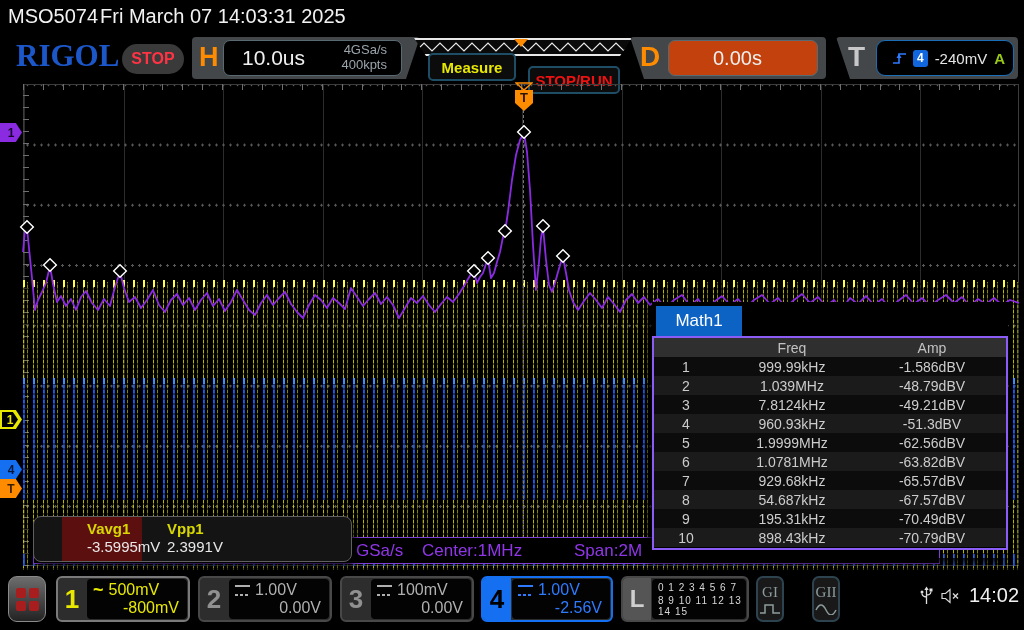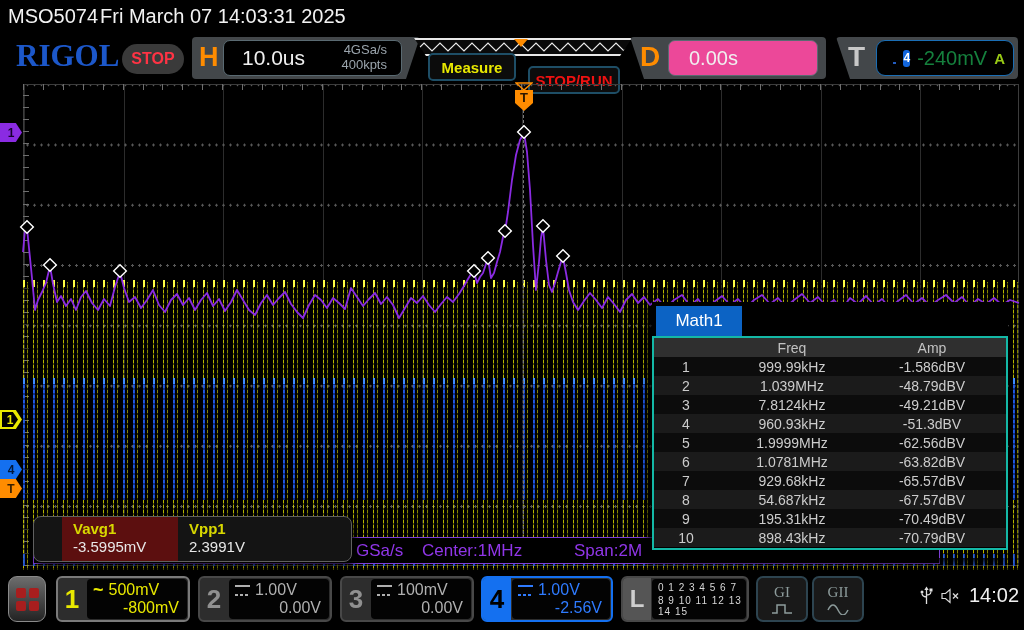--- a/index.html
+++ b/index.html
@@ -30,31 +30,31 @@
   .ptri{position:absolute;left:100px;top:-1px;width:0;height:0;border-left:7px solid transparent;
     border-right:7px solid transparent;border-top:8px solid #ff8c00;}
   .hdr-btn{position:absolute;top:23px;height:28px;background:#0c0c0c;border:2px solid #1e4e66;border-radius:5px;
     font-weight:700;font-size:15px;display:flex;align-items:center;justify-content:center;padding:0;
     font-family:inherit;}
   .measure{left:428px;width:88px;color:#e8e800;}
   .stoprun{left:528px;width:92px;color:#ee1111;margin-top:13px;}
   .dgroup{position:absolute;left:630px;top:7px;width:196px;height:42px;background:#43474a;border-radius:4px;
     clip-path:polygon(0 0,100% 0,100% 100%,14px 100%);}
   .dletter{position:absolute;left:10px;top:4px;font-size:28px;font-weight:700;color:#ff8c00;}
-  .dbox{position:absolute;left:38px;top:3px;right:8px;bottom:3px;background:#ec4899;border:1px solid #5a6a72;
-    border-radius:7px;display:flex;align-items:center;}
+  .dbox{position:absolute;left:38px;top:3px;right:8px;bottom:3px;background:#c2410c;border:1px solid #5a6a72;
+    border-radius:7px;display:flex;align-items:center;padding-left:24px;}
   .dvalue{font-size:20px;color:#f0f0f0;margin-left:20px;}
   .tgroup{position:absolute;left:836px;top:7px;width:182px;height:42px;background:#43474a;border-radius:4px;
     clip-path:polygon(0 0,100% 0,100% 100%,14px 100%);}
   .tletter{position:absolute;left:12px;top:4px;font-size:28px;font-weight:700;color:#c8c8c8;}
   .tbox{position:absolute;left:40px;top:3px;right:4px;bottom:3px;background:#000;border:1.5px solid #1a6eb5;
     border-radius:9px;display:flex;align-items:center;gap:7px;padding:0 8px 0 14px;}
   .t-badge{width:17px;height:17px;background:#1266dd;border-radius:3px;color:#fff;font-size:12px;font-weight:700;
     display:flex;align-items:center;justify-content:center;}
-  .t-level{color:#15803d;font-size:20px;text-align:center;}
+  .t-level{color:#e5e5e5;font-size:15px;text-align:center;}
   .t-mode{color:#98c915;font-size:15px;font-weight:700;margin-left:auto;}
   
   .plot{position:absolute;left:0;top:0;width:1024px;height:630px;}
   .grid{position:absolute;left:23px;top:84px;width:996px;height:482px;border:1px solid #3c3c3c;box-sizing:border-box;
     background-image:
       radial-gradient(circle at 1.5px 1.5px,#585858 1px,transparent 1.3px),
       repeating-linear-gradient(90deg,#2c2c2c 0 1px,transparent 1px 99.6px);
     background-size:7px 60.25px,auto;background-position:2px 58.5px,0 0;}
   .ticks-top{position:absolute;left:23px;top:84px;width:996px;height:6px;
     background:repeating-linear-gradient(90deg,#6f6f6f 0 1px,transparent 1px 19.92px);}
@@ -95,32 +95,32 @@
   .fft-bar{position:absolute;left:33px;top:537px;width:907px;height:27px;background:#000;
     border:1px solid #7d3fd4;box-sizing:border-box;font-size:17px;color:#9036e8;z-index:6;}
   .fft-bar span{position:absolute;top:3px;}
   .fb-rate{left:322px;}
   .fb-center{left:388px;}
   .fb-span{left:540px;}
   
   .meas-panel{position:absolute;left:33px;top:516px;width:319px;height:46px;background:#141414;
     border:1px solid #606060;border-radius:8px;z-index:7;display:flex;padding-left:28px;box-sizing:border-box;
     box-shadow:3px 4px 6px rgba(0,0,0,.8);}
-  .meas-item{width:116px;padding:3px 0 0 11px;box-sizing:border-box;}
+  .meas-item{width:80px;padding:3px 0 0 25px;box-sizing:border-box;}
   .meas-item.hl{background:#5c0f0f;}
   .meas-label{font-size:15px;font-weight:700;color:#d8d800;display:block;}
   .meas-value{font-size:15px;color:#e8e8e8;display:block;margin-top:1px;}
   
   .math-panel{position:absolute;left:652px;top:302px;width:356px;height:256px;z-index:8;
     box-shadow:-4px 5px 7px rgba(0,0,0,.85);}
   .math-titlebar{position:absolute;left:0;top:0;width:100%;height:34px;background:#000;}
   .math-tab{position:absolute;left:4px;top:4px;width:86px;height:30px;background:#0c63c4;color:#fff;
     font-size:17px;display:flex;align-items:center;justify-content:center;}
   .math-table{position:absolute;left:0;top:34px;width:100%;bottom:8px;background:#000;
-    border:2px solid #14b8a6;box-sizing:border-box;}
+    border:2px solid #8b5cf6;box-sizing:border-box;}
   .thead{display:flex;height:19px;background:#2f2f2f;color:#c2c2c2;font-size:14px;align-items:center;}
   .trow{display:flex;height:19px;align-items:center;font-size:14px;color:#cccccc;}
   .trow:nth-child(odd){background:#0c0c0c;}
   .trow:nth-child(even){background:#1b1b1b;}
   .tc{display:block;}
   .c0{width:64px;text-align:center;}
   .c1{width:148px;text-align:center;}
   .c2{width:132px;text-align:center;}
   
   .bottombar{position:absolute;left:0;top:570px;width:1024px;height:60px;background:#000;}
@@ -141,21 +141,21 @@
   .ch-row2{text-align:right;}
   .ac-icon{font-size:18px;font-weight:700;line-height:10px;}
   .dc-icon{width:15px;height:9px;border-top:2px solid currentColor;
     background:repeating-linear-gradient(90deg,currentColor 0 3px,transparent 3px 5px) bottom/100% 2px no-repeat;}
   .lbox{position:absolute;left:621px;top:6px;width:128px;height:46px;border-radius:6px;background:#2d2d2d;
     border:2px solid #484848;box-sizing:border-box;display:flex;}
   .l-tab{width:28px;display:flex;align-items:center;justify-content:center;font-size:24px;font-weight:700;
     color:#cfcfcf;background:#555;border-radius:4px 0 0 4px;}
   .l-content{flex:1;background:#030303;border-radius:4px;margin:1px;color:#d8d8d8;font-size:10px;
     display:flex;flex-direction:column;justify-content:center;gap:2px;padding-left:6px;letter-spacing:1px;}
-  .gen-btn{position:absolute;top:6px;width:52px;height:46px;background:#191919;border:2px solid #2d4450;
+  .gen-btn{position:absolute;top:6px;width:28px;height:46px;background:#191919;border:2px solid #2d4450;
     border-radius:7px;box-sizing:border-box;display:flex;flex-direction:column;align-items:center;justify-content:center;
     color:#8d9c9c;font-family:"Liberation Serif",serif;font-size:15px;}
   .gi{left:756px;} .gii{left:812px;}
   .status{position:absolute;left:920px;top:14px;display:flex;align-items:center;gap:8px;}
   .clock{font-size:20px;color:#f0f0f0;}
 </style>
 </head>
 <body>
 
 <div id="screen">

